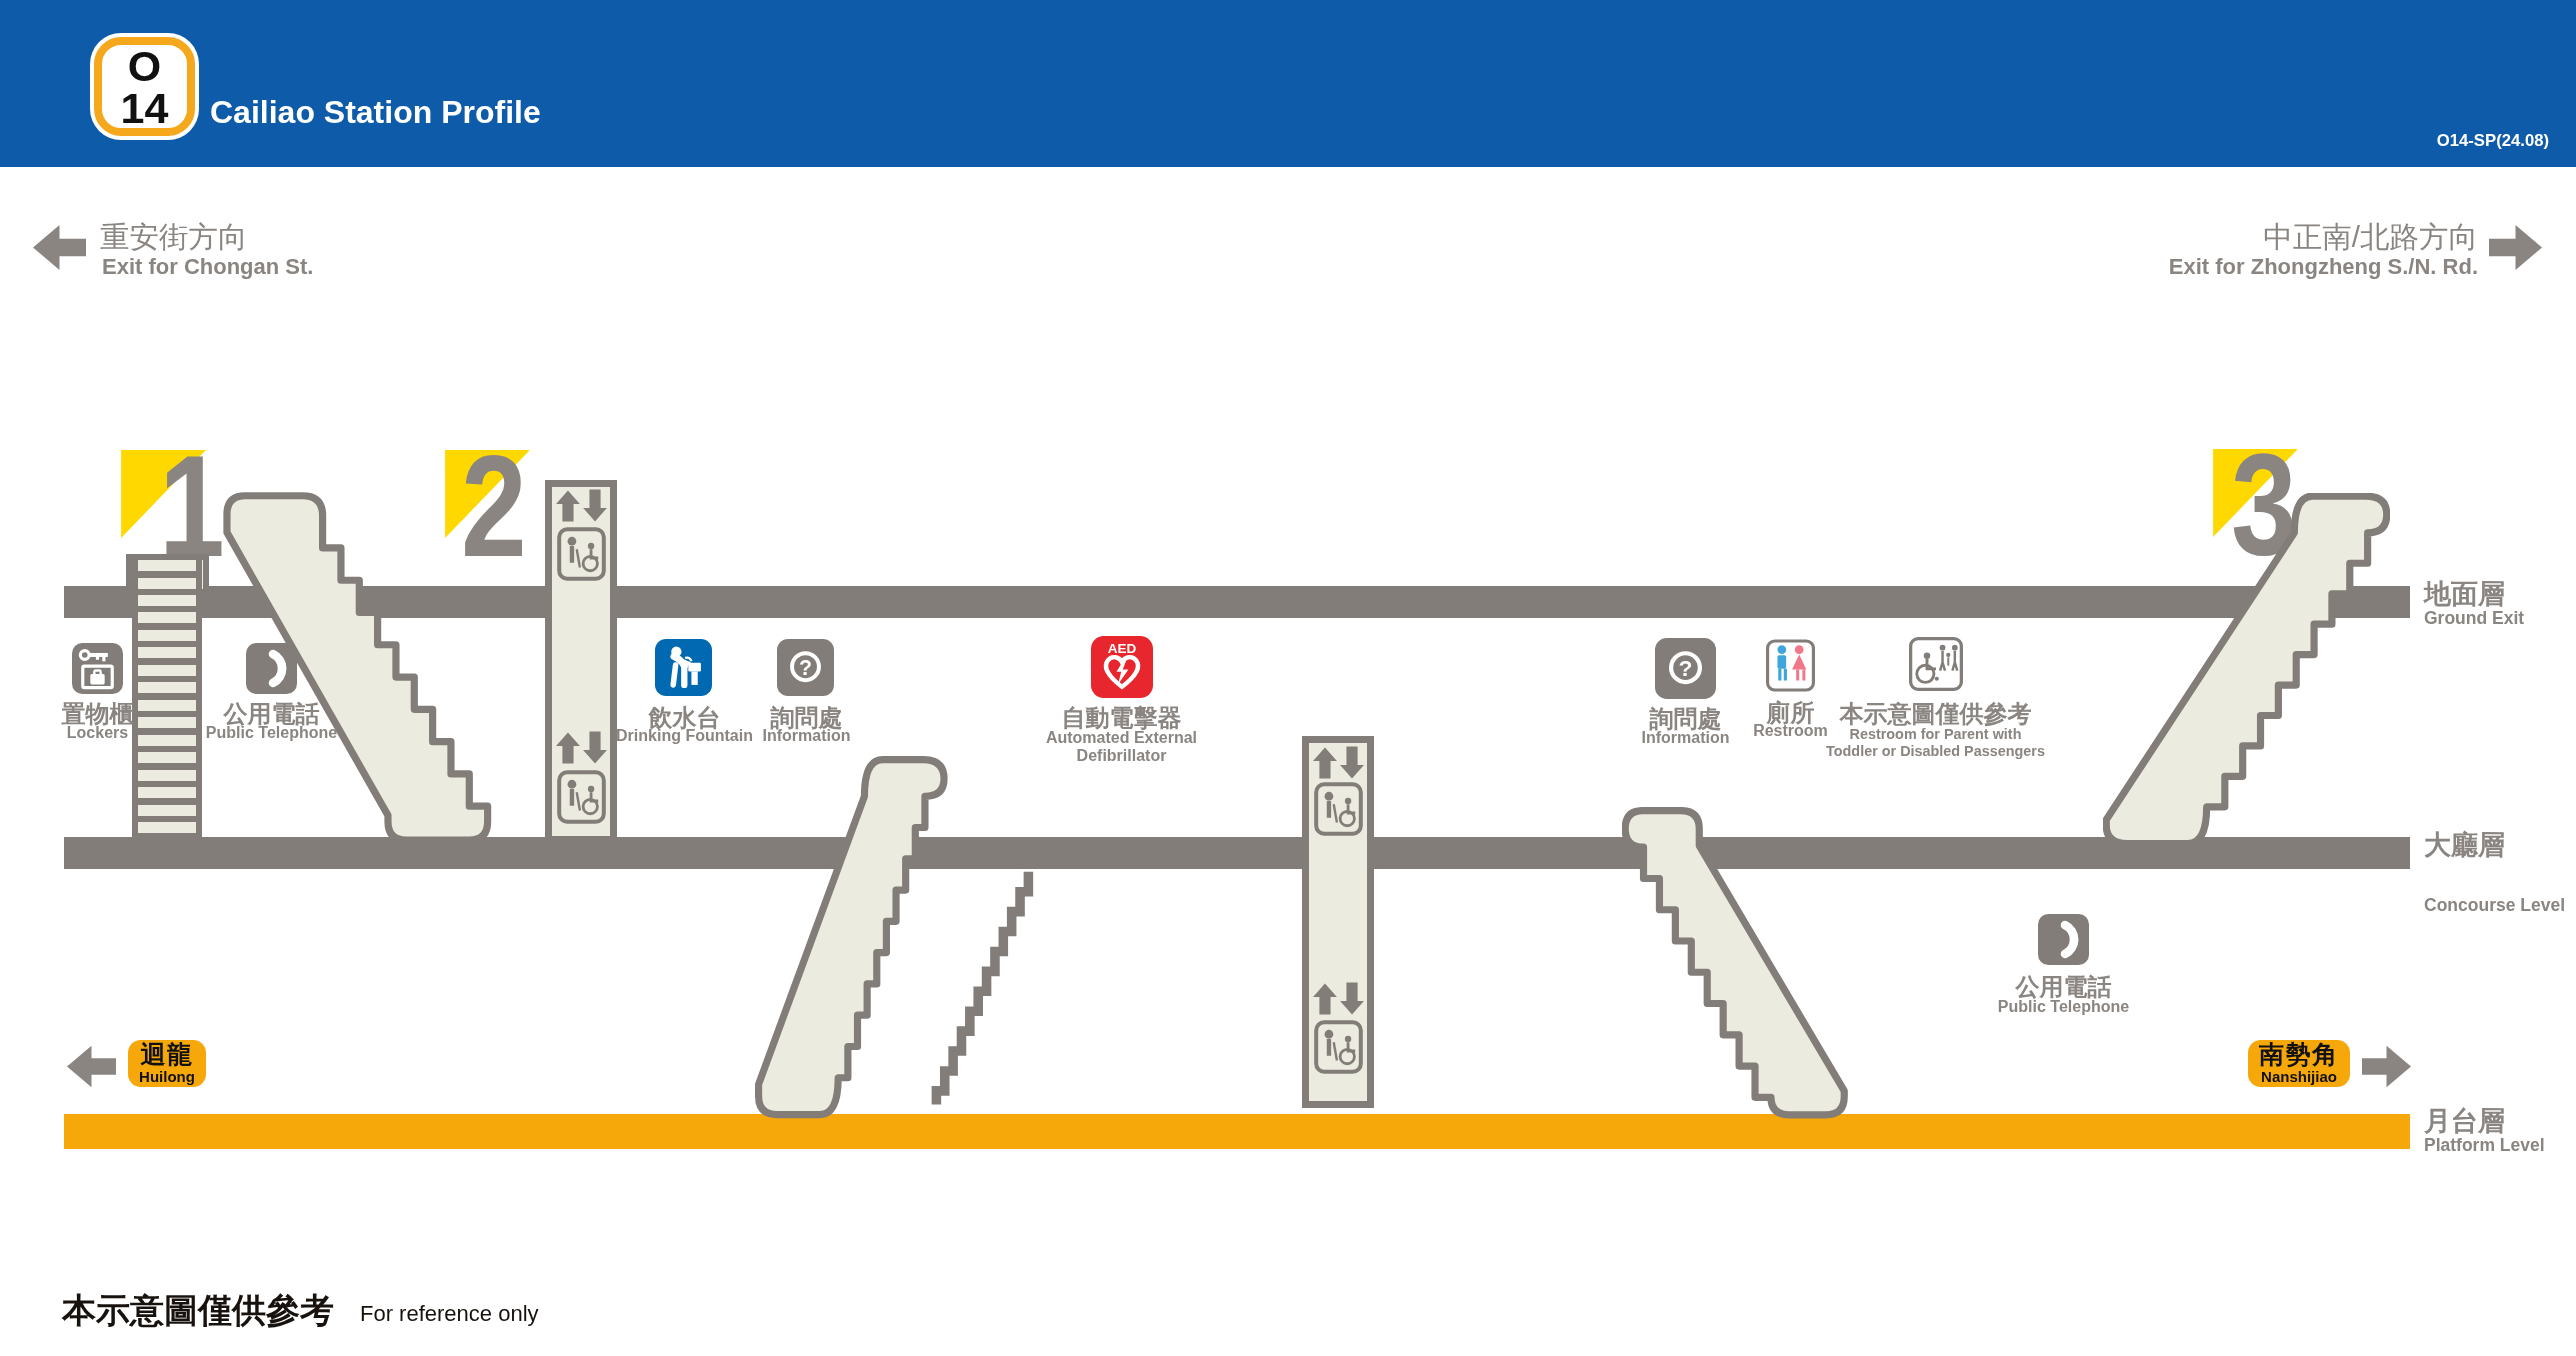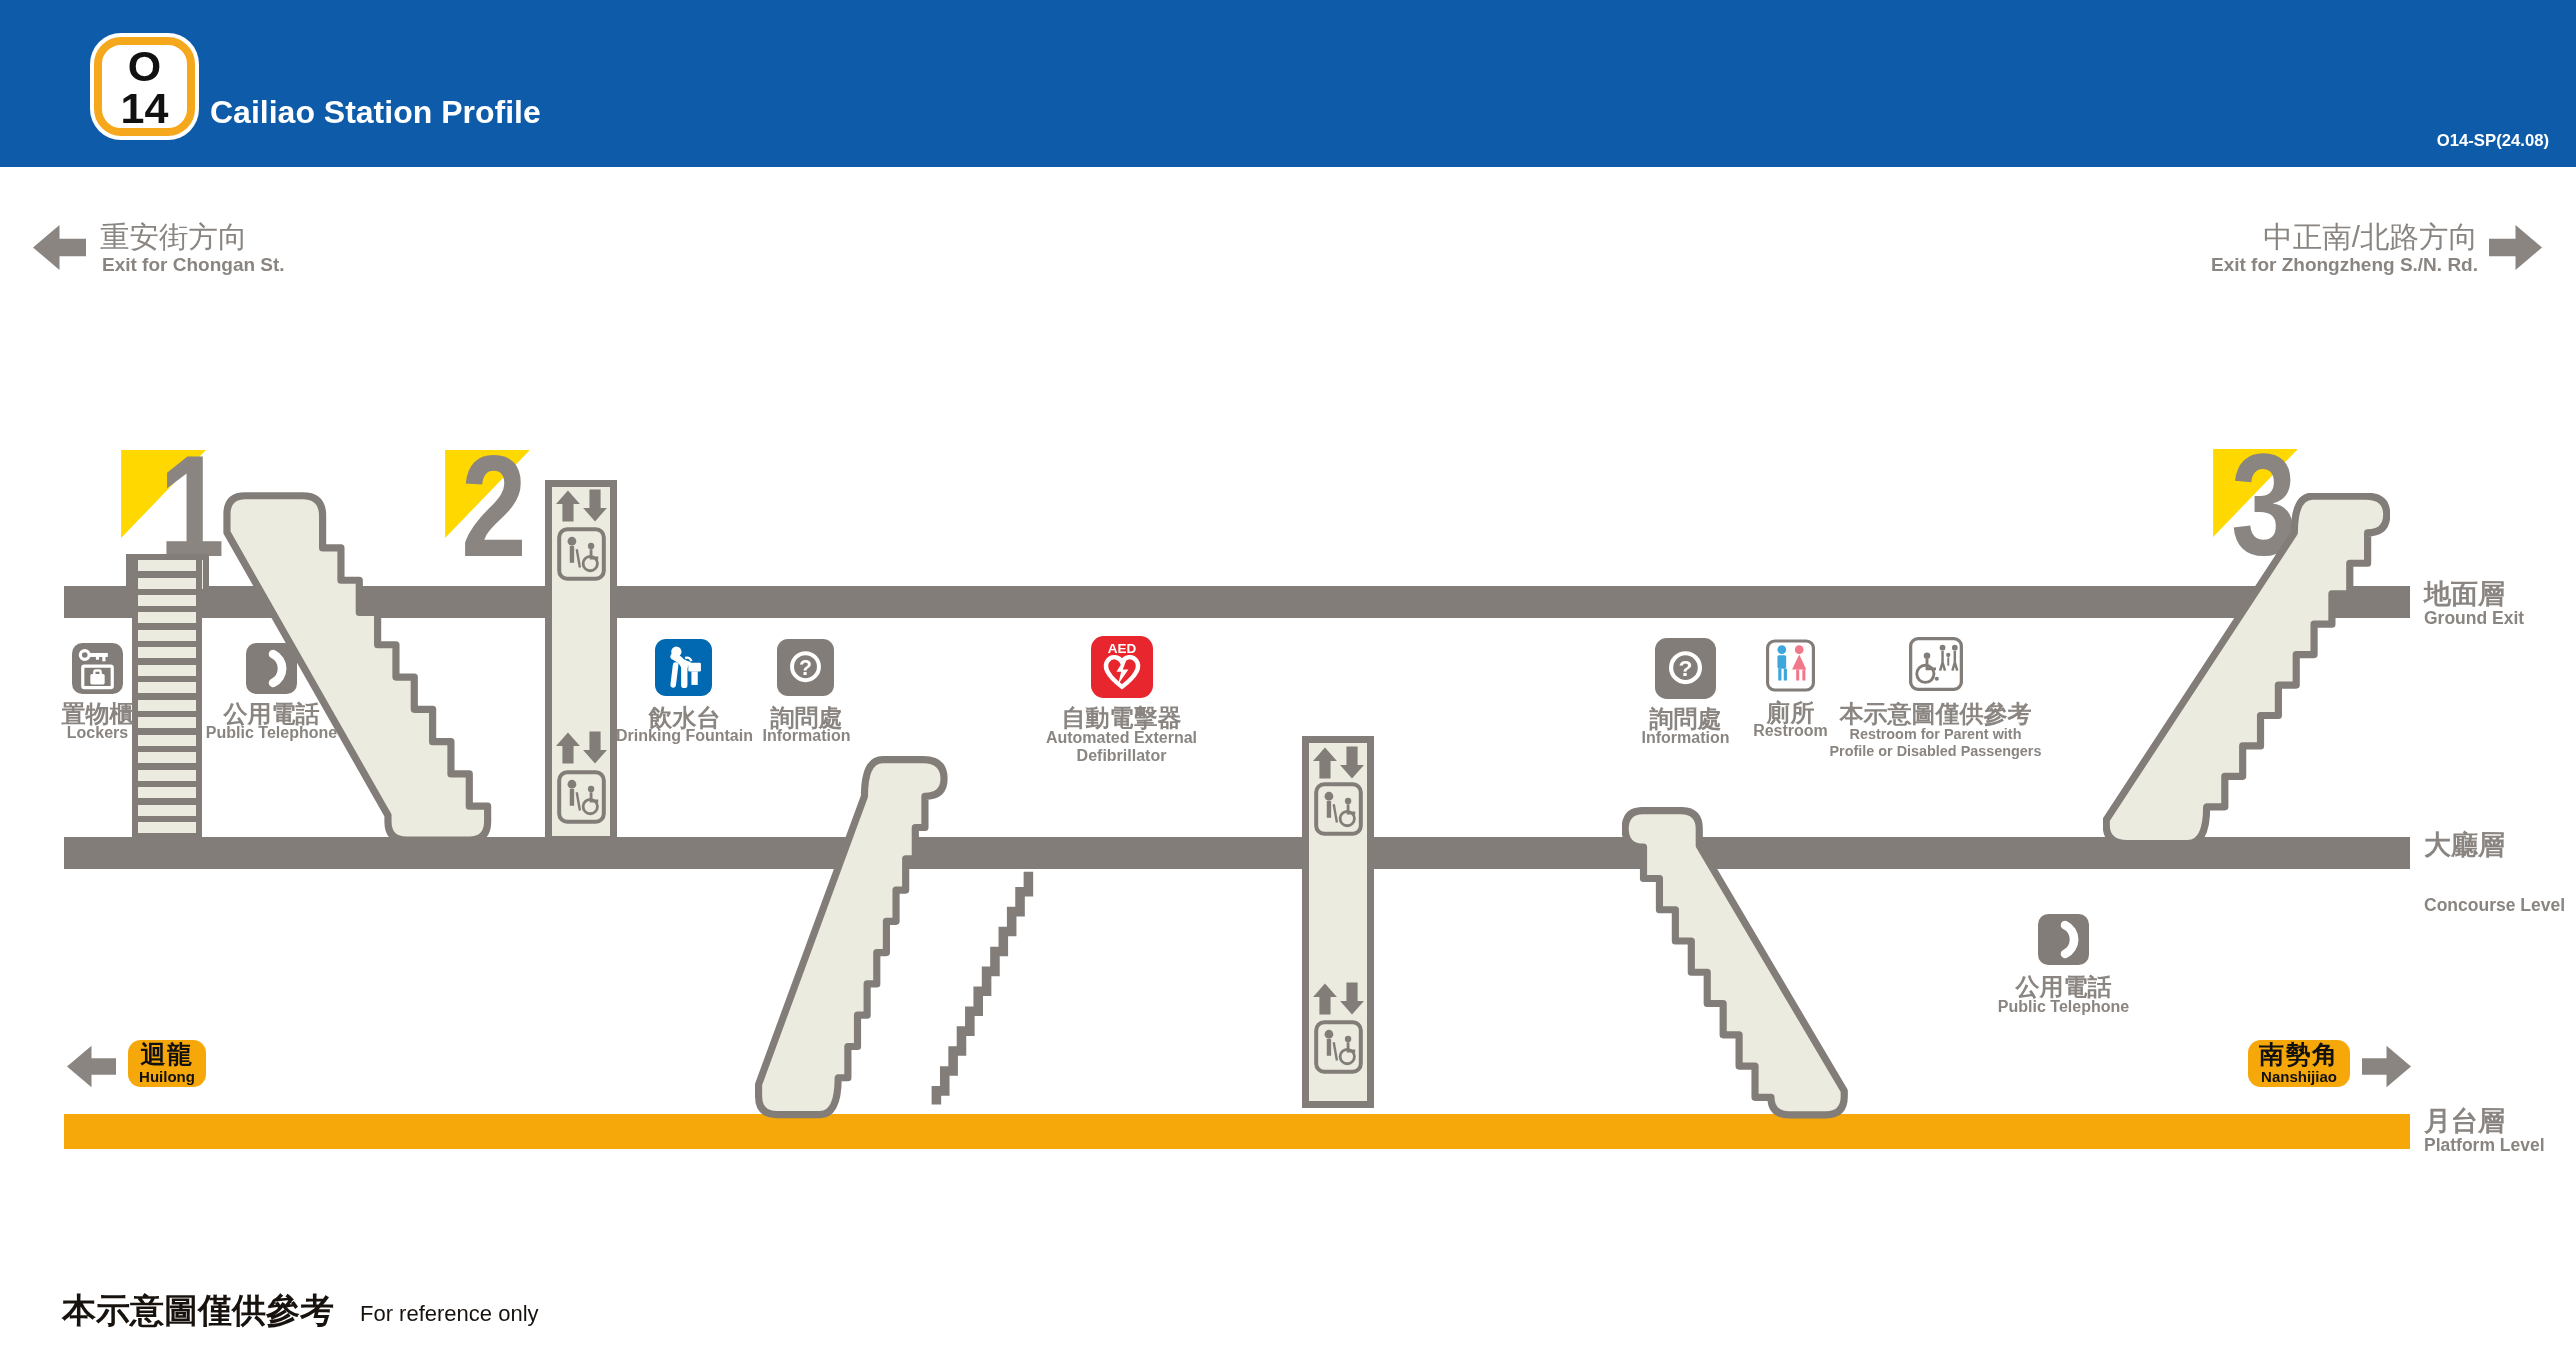--- a/index.html
+++ b/index.html
@@ -10,21 +10,21 @@
   .header{position:absolute;left:0;top:0;width:2576px;height:167px;background:#0E5CA9;}
   .badge{position:absolute;left:94px;top:37px;width:85px;height:83px;background:#fff;
          border:8.8px solid #F6A81C;border-radius:27px;box-shadow:0 0 0 4px #fff;
          display:flex;flex-direction:column;align-items:center;justify-content:center;}
   .badge span{color:#111;font-weight:700;font-size:43px;line-height:42px;}
   .title-zh{position:absolute;left:209px;top:19px;color:#fff;font-weight:700;font-size:53px;letter-spacing:4.8px;white-space:nowrap;}
   .title-en{position:absolute;left:210px;top:94px;color:#fff;font-weight:700;font-size:32px;white-space:nowrap;}
   .version{position:absolute;right:27px;top:131px;color:#fff;font-weight:700;font-size:16.7px;}
   
   .dir-zh{position:absolute;color:#8A8580;font-weight:400;font-size:29.5px;white-space:nowrap;}
-  .dir-en{position:absolute;color:#8A8580;font-weight:700;font-size:19px;white-space:nowrap;}
+  .dir-en{position:absolute;color:#8A8580;font-weight:700;font-size:22px;white-space:nowrap;}
   
   .band{position:absolute;left:64px;width:2346px;height:32px;background:#827D78;}
   .band.orange{background:#F6A80B;height:35px;}
   .lvl-zh{position:absolute;left:2424px;color:#8A8580;font-weight:700;font-size:27px;white-space:nowrap;}
   .lvl-en{position:absolute;left:2424px;color:#8A8580;font-weight:700;font-size:17.5px;white-space:nowrap;}
   
   .exit-num{position:absolute;color:#8A8580;font-weight:700;font-size:144px;line-height:1;
             transform:scaleX(.82);transform-origin:left top;}
   
   .stair-cap{position:absolute;left:126px;top:554px;width:83px;height:41px;box-sizing:border-box;
@@ -268,21 +268,21 @@
     <circle cx="34" cy="51" r="2.5" fill="#827D78"></circle>
     <circle cx="41" cy="13" r="3.5" fill="#827D78"></circle>
     <path d="M41 17 L41 31 M41 31 L38 41 M41 31 L44 41" fill="none" stroke="#827D78" stroke-width="3"></path>
     <circle cx="48" cy="22" r="2.6" fill="#827D78"></circle>
     <path d="M48 25 L48 35" stroke="#827D78" stroke-width="2.4"></path>
     <circle cx="56" cy="13" r="3.5" fill="#827D78"></circle>
     <path d="M56 17 L56 31 M56 31 L53 41 M56 31 L59 41" fill="none" stroke="#827D78" stroke-width="3"></path>
   </svg>
   <div class="fl zh" style="left:1784px;top:698px">本示意圖僅供參考</div>
   <div class="fl en2" style="left:1784px;top:726px">Restroom for Parent with</div>
-  <div class="fl en2" style="left:1784px;top:743px">Profile or Disabled Passengers</div>
+  <div class="fl en2" style="left:1784px;top:743px">Toddler or Disabled Passengers</div>
 
   <svg class="abs" style="left:2038px;top:914px" width="51" height="51" viewBox="0 0 64 64">
     <rect width="64" height="64" rx="13" fill="#827D78"></rect>
     <path d="M34 14 a20 20 0 0 1 0 36" fill="none" stroke="#fff" stroke-width="11" stroke-linecap="round"></path>
   </svg>
   <div class="fl zh" style="left:1912px;top:971px">公用電話</div>
   <div class="fl en" style="left:1912px;top:998px">Public Telephone</div>
 
   <svg class="abs" style="left:67px;top:1044px" width="49" height="45" viewBox="0 0 66 60">
     <path d="M0 30 L33 2 V19 H66 V41 H33 V58 Z" fill="#8A8580"></path>

